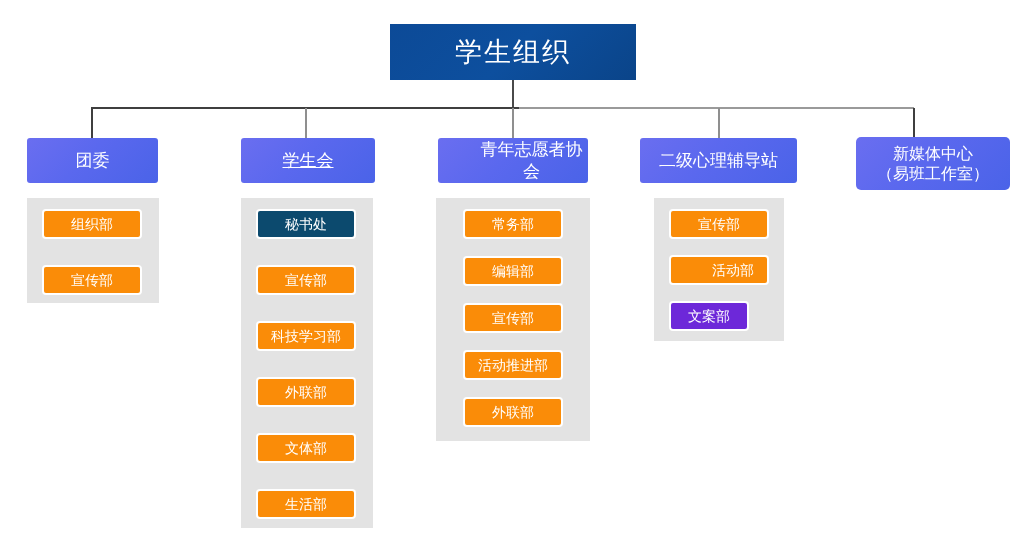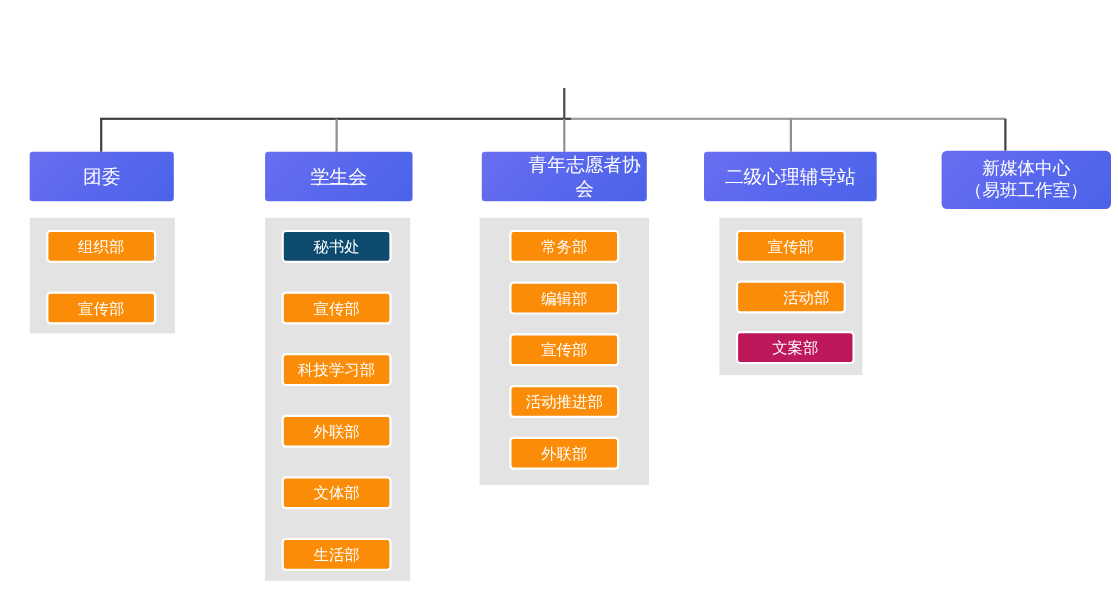--- a/index.html
+++ b/index.html
@@ -104,20 +104,23 @@
     box-sizing: border-box;
     line-height: 1;
     white-space: nowrap;
   }
 </style>
 </head>
 <body>
 
 <div id="chart-root">
 
+  <div class="root-node">
+    <span>学生组织</span>
+  </div>
 
   <div class="conn conn-v-root"></div>
   <div class="conn conn-h-main"></div>
 
   <div id="branch-connectors">
       <div class="conn conn-v-branch" style="left: 91px; height: 30px; background: rgb(63, 63, 63);"></div>
       <div class="conn conn-v-branch" style="left: 305px; height: 30px; background: rgb(143, 143, 143);"></div>
       <div class="conn conn-v-branch" style="left: 512px; height: 30px; background: rgb(143, 143, 143);"></div>
       <div class="conn conn-v-branch" style="left: 718px; height: 30px; background: rgb(143, 143, 143);"></div>
       <div class="conn conn-v-branch" style="left: 913px; height: 29px; background: rgb(63, 63, 63);"></div>
@@ -178,21 +181,21 @@
       <div class="group-panel" style="left: 654px; top: 198px; width: 130px; height: 143px; background: rgb(227, 227, 227);"></div>
       <div class="l2-node" style="left: 640px; top: 138px; width: 157px; height: 45px;">
         <span>二级心理辅导站</span>
       </div>
       <div class="leaf" style="left: 669px; top: 209px; width: 100px; background: rgb(250, 140, 8);">
         <span>宣传部</span>
       </div>
       <div class="leaf" style="left: 669px; top: 255px; width: 100px; background: rgb(250, 140, 8); padding-left: 28px;">
         <span>活动部</span>
       </div>
-      <div class="leaf" style="left: 669px; top: 301px; width: 108px; background: #be185d;">
+      <div class="leaf" style="left: 669px; top: 301px; width: 80px; background: #6d28d9;">
         <span>文案部</span>
       </div>
       <div class="l2-node tall" style="left: 836px; top: 137px; width: 154px; height: 53px; margin-left: 20px;">
         <div style="text-align: center;"><span>新媒体中心</span><div>（易班工作室）</div></div>
       </div>
     </div>
 
 </div>
 
 </body></html>

